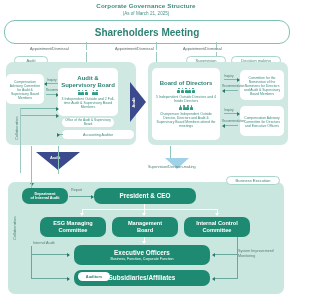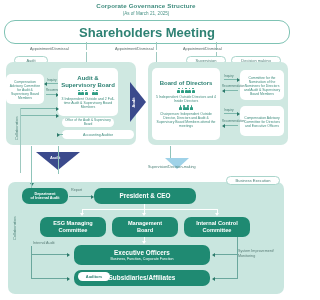--- a/index.html
+++ b/index.html
@@ -18,21 +18,21 @@
   .subtitle{
     position:absolute;left:0;top:11px;width:292px;text-align:center;
     font-size:4.6px;color:#4d9488;
   }
 
   
   .shareholders{
     position:absolute;left:4px;top:20px;width:284px;height:22px;
     border:1px solid #7fc3b4;border-radius:11px;background:#ffffff;
     display:flex;align-items:center;justify-content:center;
-    font-size:13px;font-weight:bold;color:#2f8274;
+    font-size:10px;font-weight:bold;color:#2f8274;
   }
 
   
   .appt{
     position:absolute;font-size:3.8px;color:#5a6a68;white-space:nowrap;
   }
   .vline{position:absolute;width:1px;background:#9ec9c0;}
 
   
   .panel{

